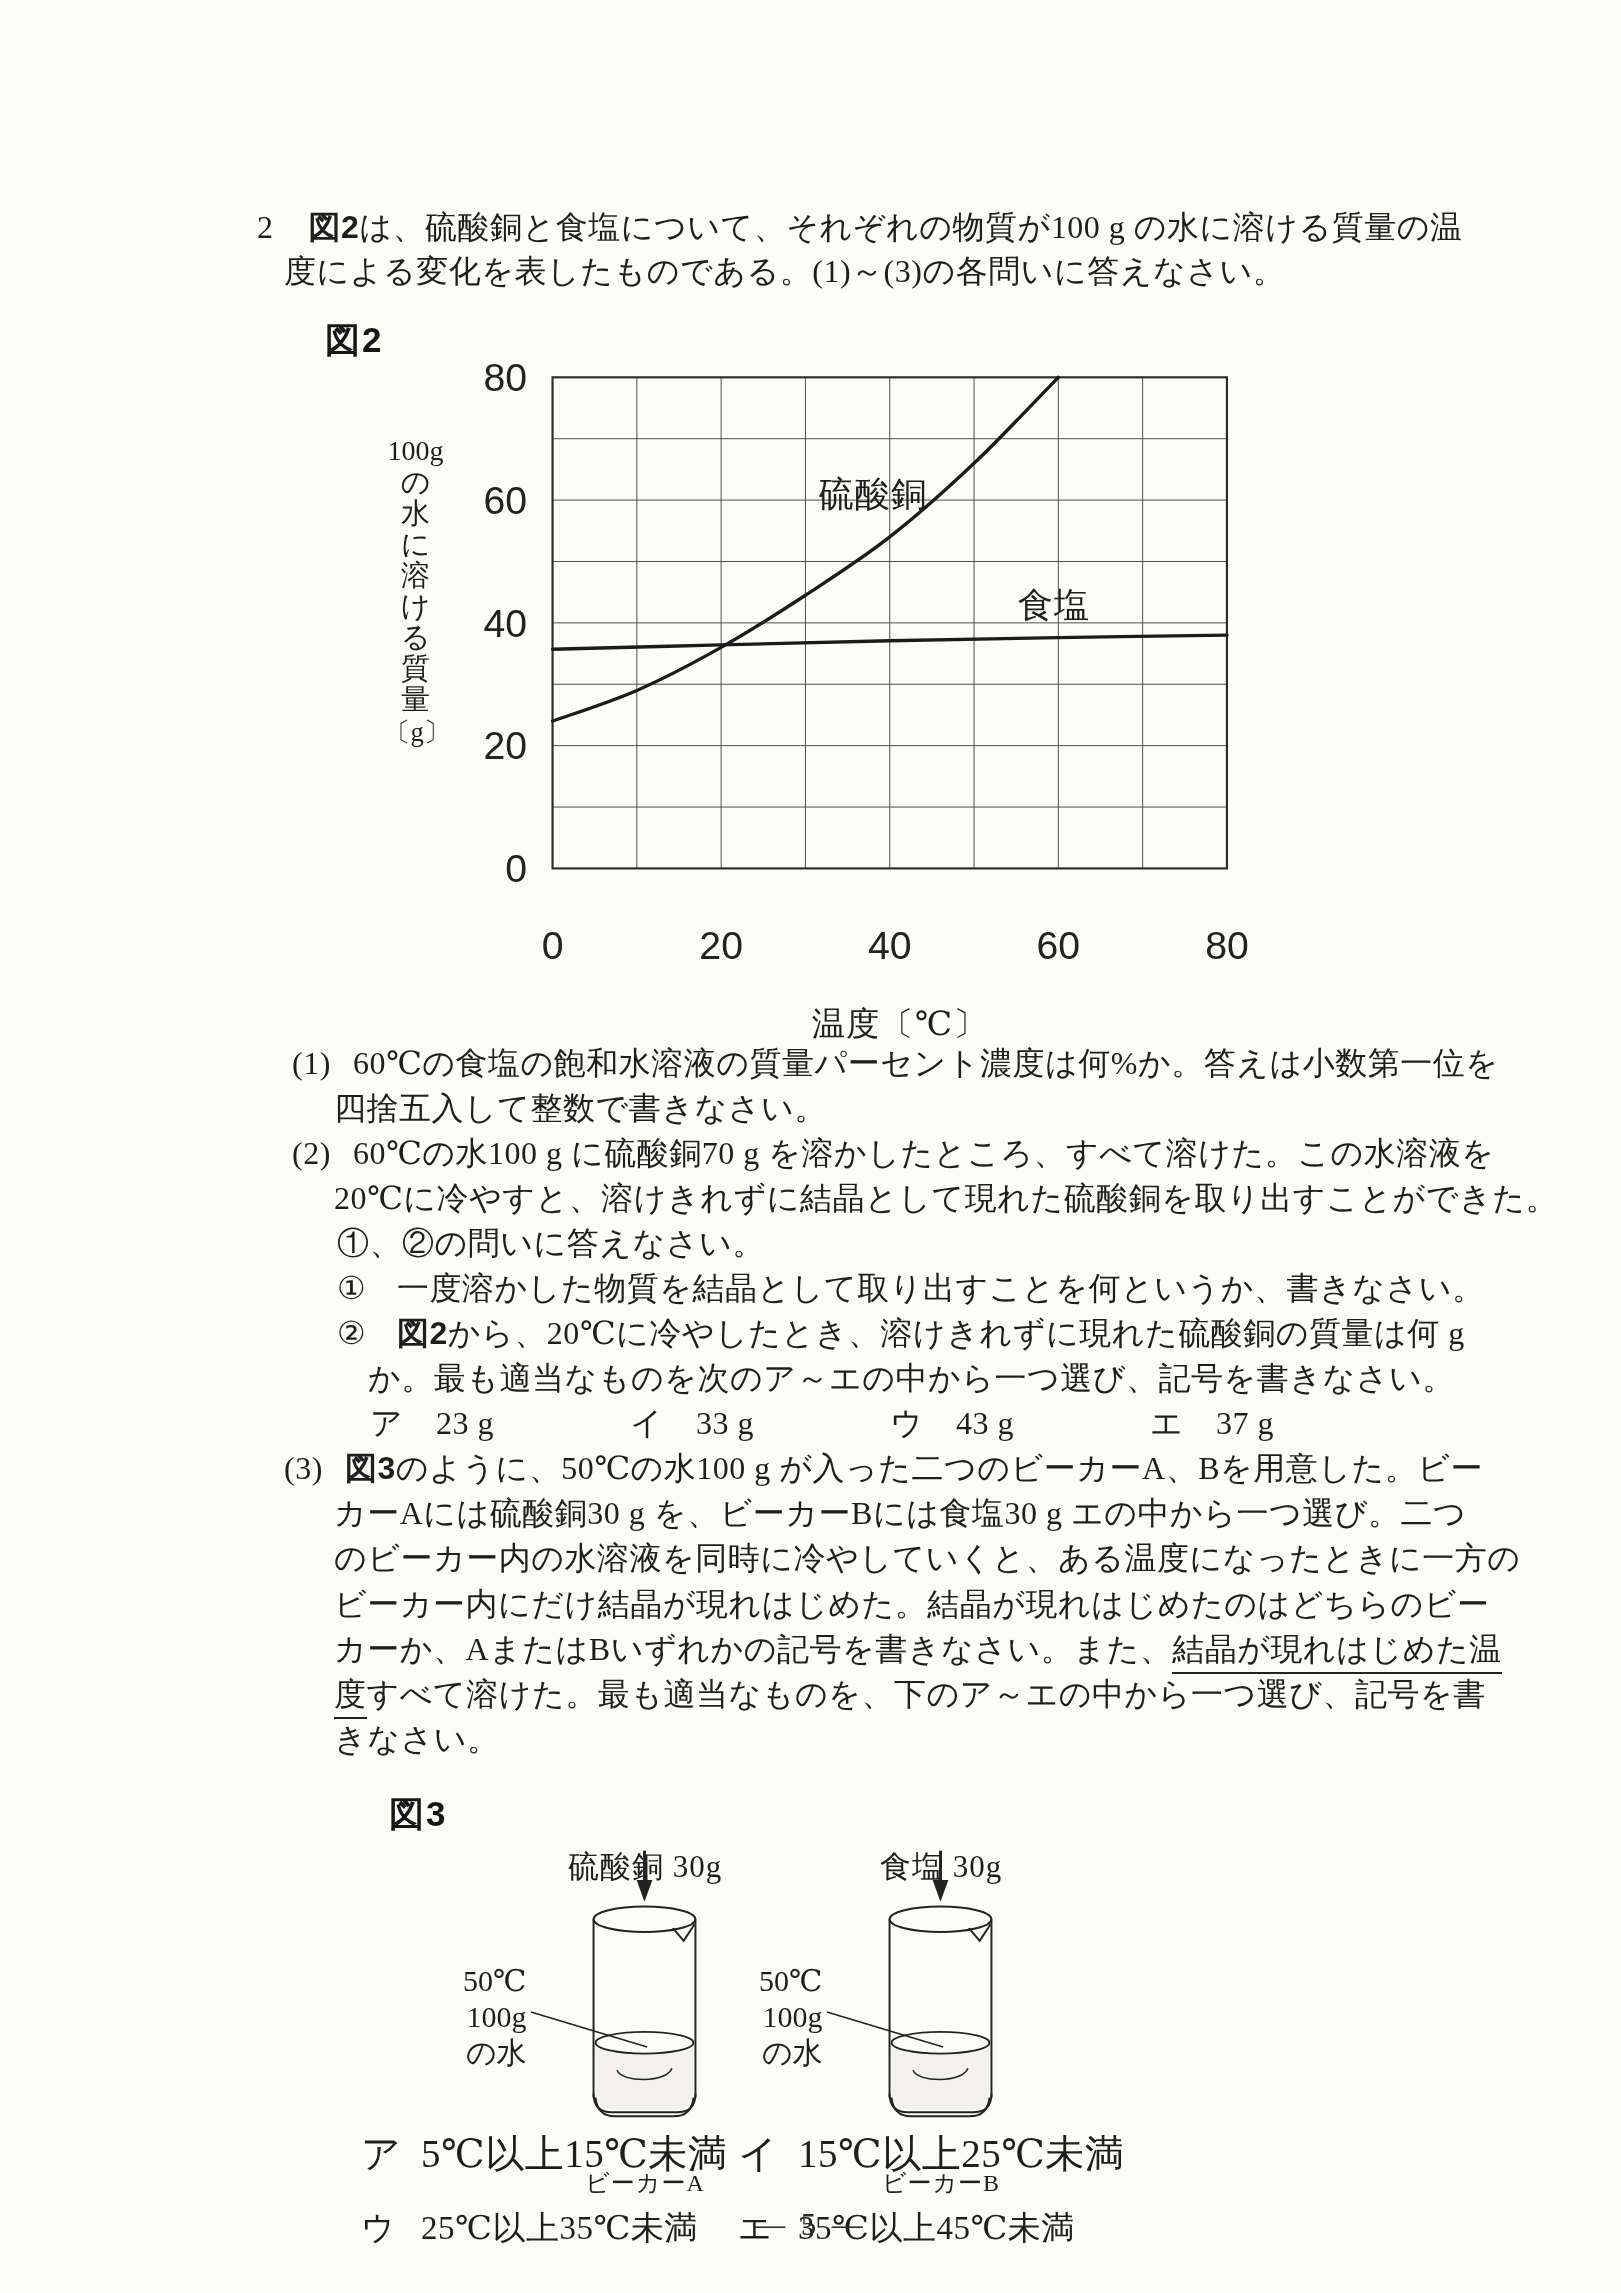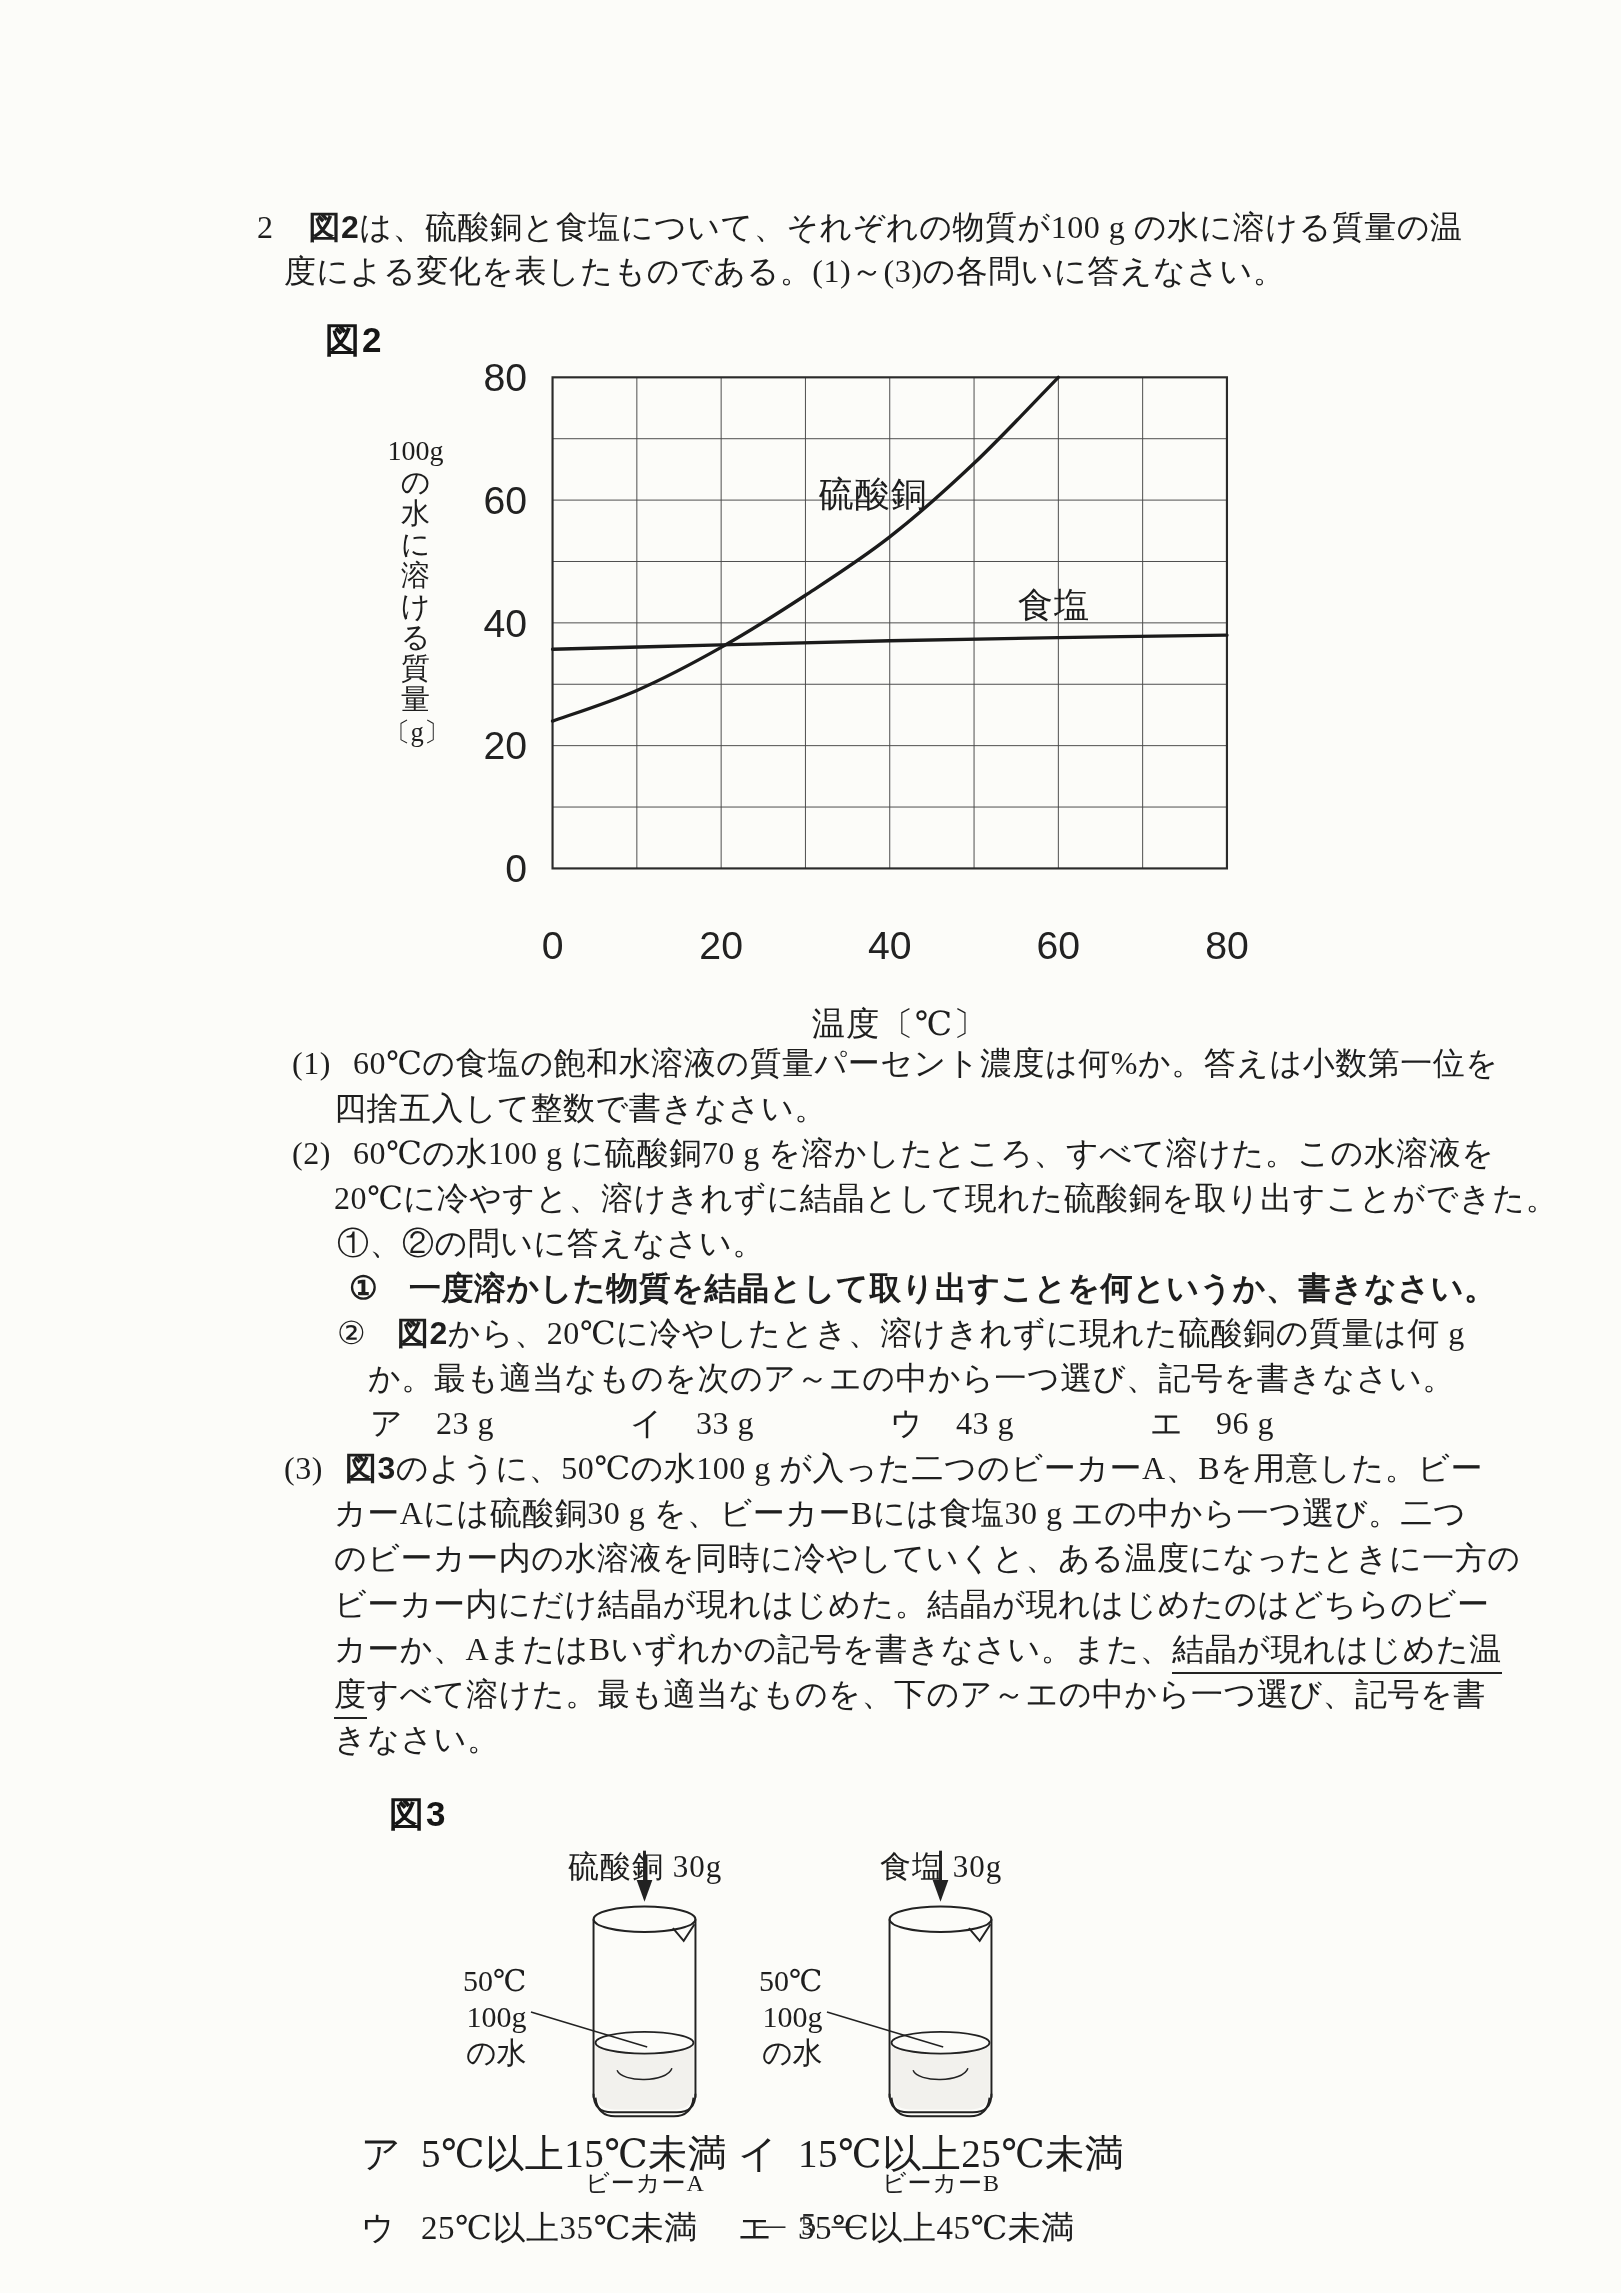--- a/index.html
+++ b/index.html
@@ -108,25 +108,25 @@
     <text class="tick" x="98" y="59" text-anchor="end">80</text>
     <text class="axis-title" x="478" y="716" text-anchor="middle">温度〔℃〕</text>
   </svg>
 
 <div class="t" style="left:292px;top:1012px;"><span class="marker">(1)</span><span>60℃の食塩の飽和水溶液の質量パーセント濃度は何%か。答えは小数第一位を</span></div>
 <div class="t" style="left:334px;top:1057px;">四捨五入して整数で書きなさい。</div>
 
 <div class="t" style="left:292px;top:1102px;"><span class="marker">(2)</span><span>60℃の水100 g に硫酸銅70 g を溶かしたところ、すべて溶けた。この水溶液を</span></div>
 <div class="t" style="left:334px;top:1147px;">20℃に冷やすと、溶けきれずに結晶として現れた硫酸銅を取り出すことができた。</div>
 <div class="t" style="left:337px;top:1192px;text-align:right;">①、②の問いに答えなさい。</div>
-<div class="t" style="left:349px;top:1237px;font-weight:bold;"><span class="submarker">①</span><span>一度溶かした物質を結晶として取り出すことを何というか、書きなさい。</span></div>
+<div class="t" style="left:337px;top:1237px;"><span class="submarker">①</span><span>一度溶かした物質を結晶として取り出すことを何というか、書きなさい。</span></div>
 <div class="t" style="left:337px;top:1282px;"><span class="submarker">②</span><span class="fig-ref">図2</span><span>から、20℃に冷やしたとき、溶けきれずに現れた硫酸銅の質量は何 g</span></div>
 <div class="t" style="left:368px;top:1327px;">か。最も適当なものを次のア～エの中から一つ選び、記号を書きなさい。</div>
 <div class="t" style="left:370px;top:1372px;">
-  <span class="ch"><span class="ch-m">ア</span><span>23 g</span></span><span class="ch"><span class="ch-m">イ</span><span>33 g</span></span><span class="ch"><span class="ch-m">ウ</span><span>43 g</span></span><span class="ch"><span class="ch-m">エ</span><span>96 g</span></span>
+  <span class="ch"><span class="ch-m">ア</span><span>23 g</span></span><span class="ch"><span class="ch-m">イ</span><span>33 g</span></span><span class="ch"><span class="ch-m">ウ</span><span>43 g</span></span><span class="ch"><span class="ch-m">エ</span><span>37 g</span></span>
 </div>
 
 <div class="t" style="left:284px;top:1417px;"><span class="marker">(3)</span><span class="fig-ref">図3</span><span>のように、50℃の水100 g が入った二つのビーカーA、Bを用意した。ビー</span></div>
 <div class="t" style="left:334px;top:1462px;">カーAには硫酸銅30 g を、ビーカーBには食塩30 g エの中から一つ選び。二つ</div>
 <div class="t" style="left:334px;top:1507px;">のビーカー内の水溶液を同時に冷やしていくと、ある温度になったときに一方の</div>
 <div class="t" style="left:334px;top:1553px;">ビーカー内にだけ結晶が現れはじめた。結晶が現れはじめたのはどちらのビー</div>
 <div class="t" style="left:334px;top:1598px;"><span>カーか、AまたはBいずれかの記号を書きなさい。また、</span><span class="u">結晶が現れはじめた温</span></div>
 <div class="t" style="left:334px;top:1643px;"><span class="u">度</span><span>すべて溶けた。最も適当なものを、下のア～エの中から一つ選び、記号を書</span></div>
 <div class="t" style="left:334px;top:1688px;">きなさい。</div>
 

